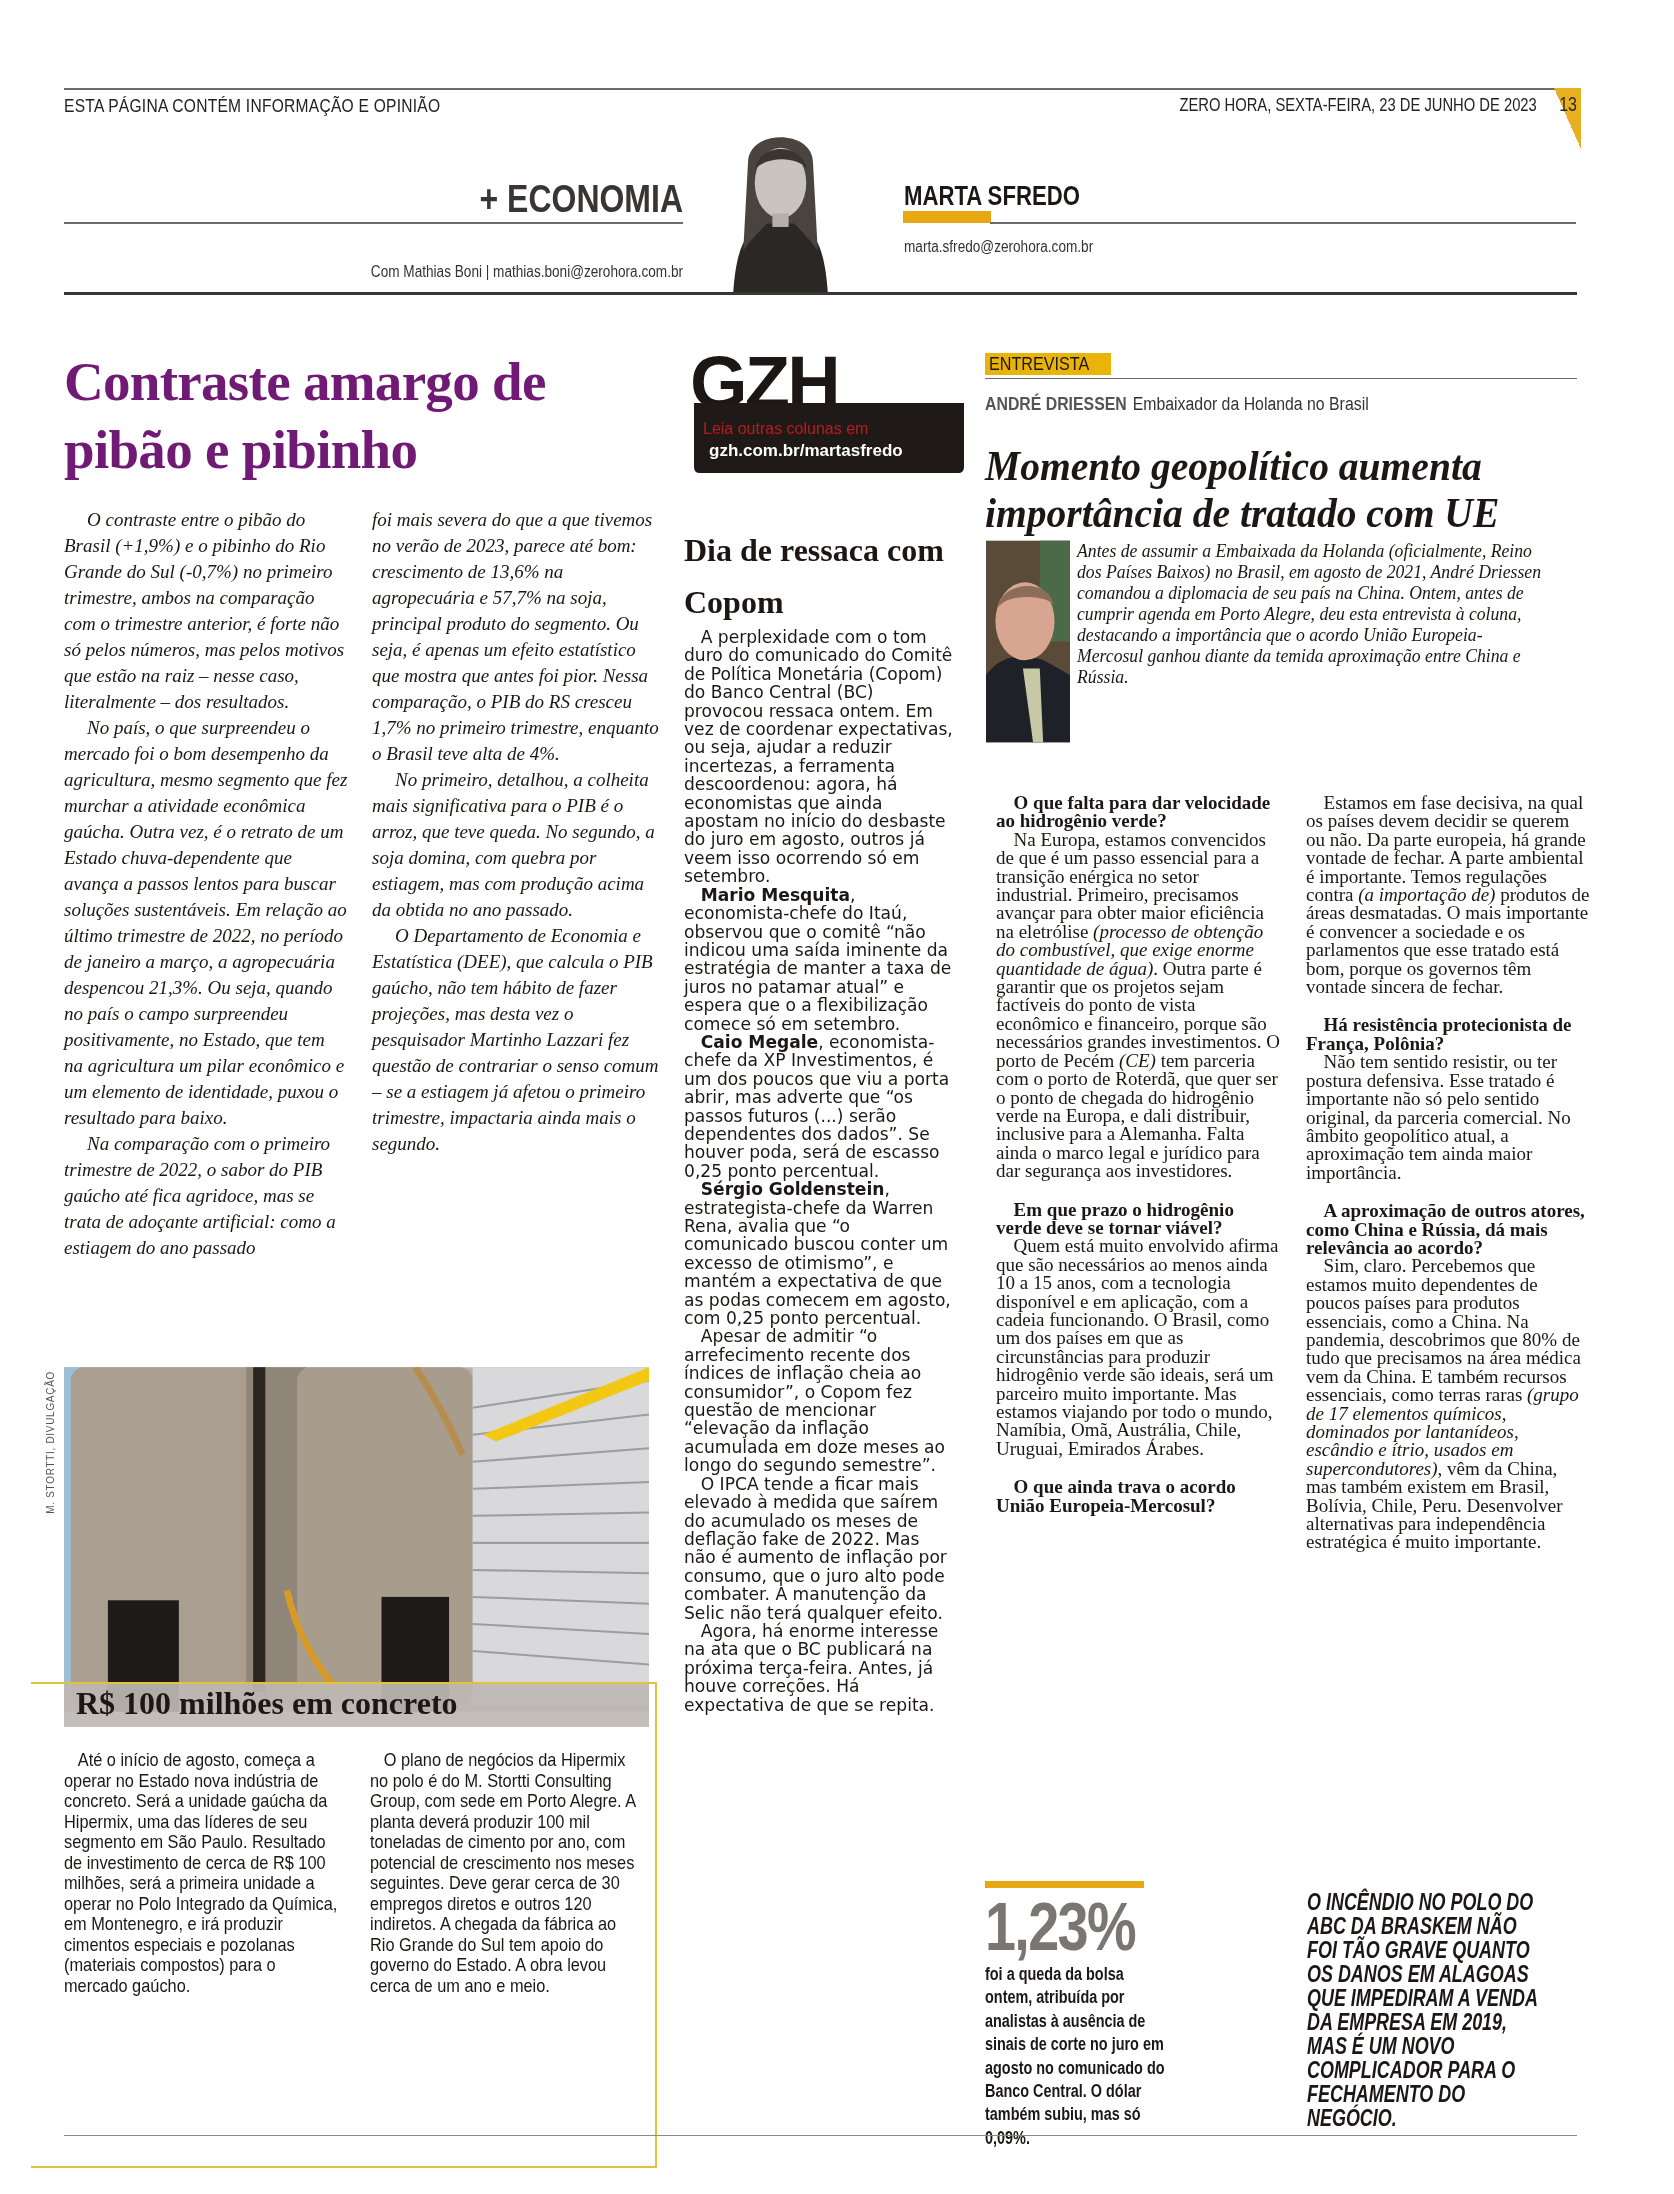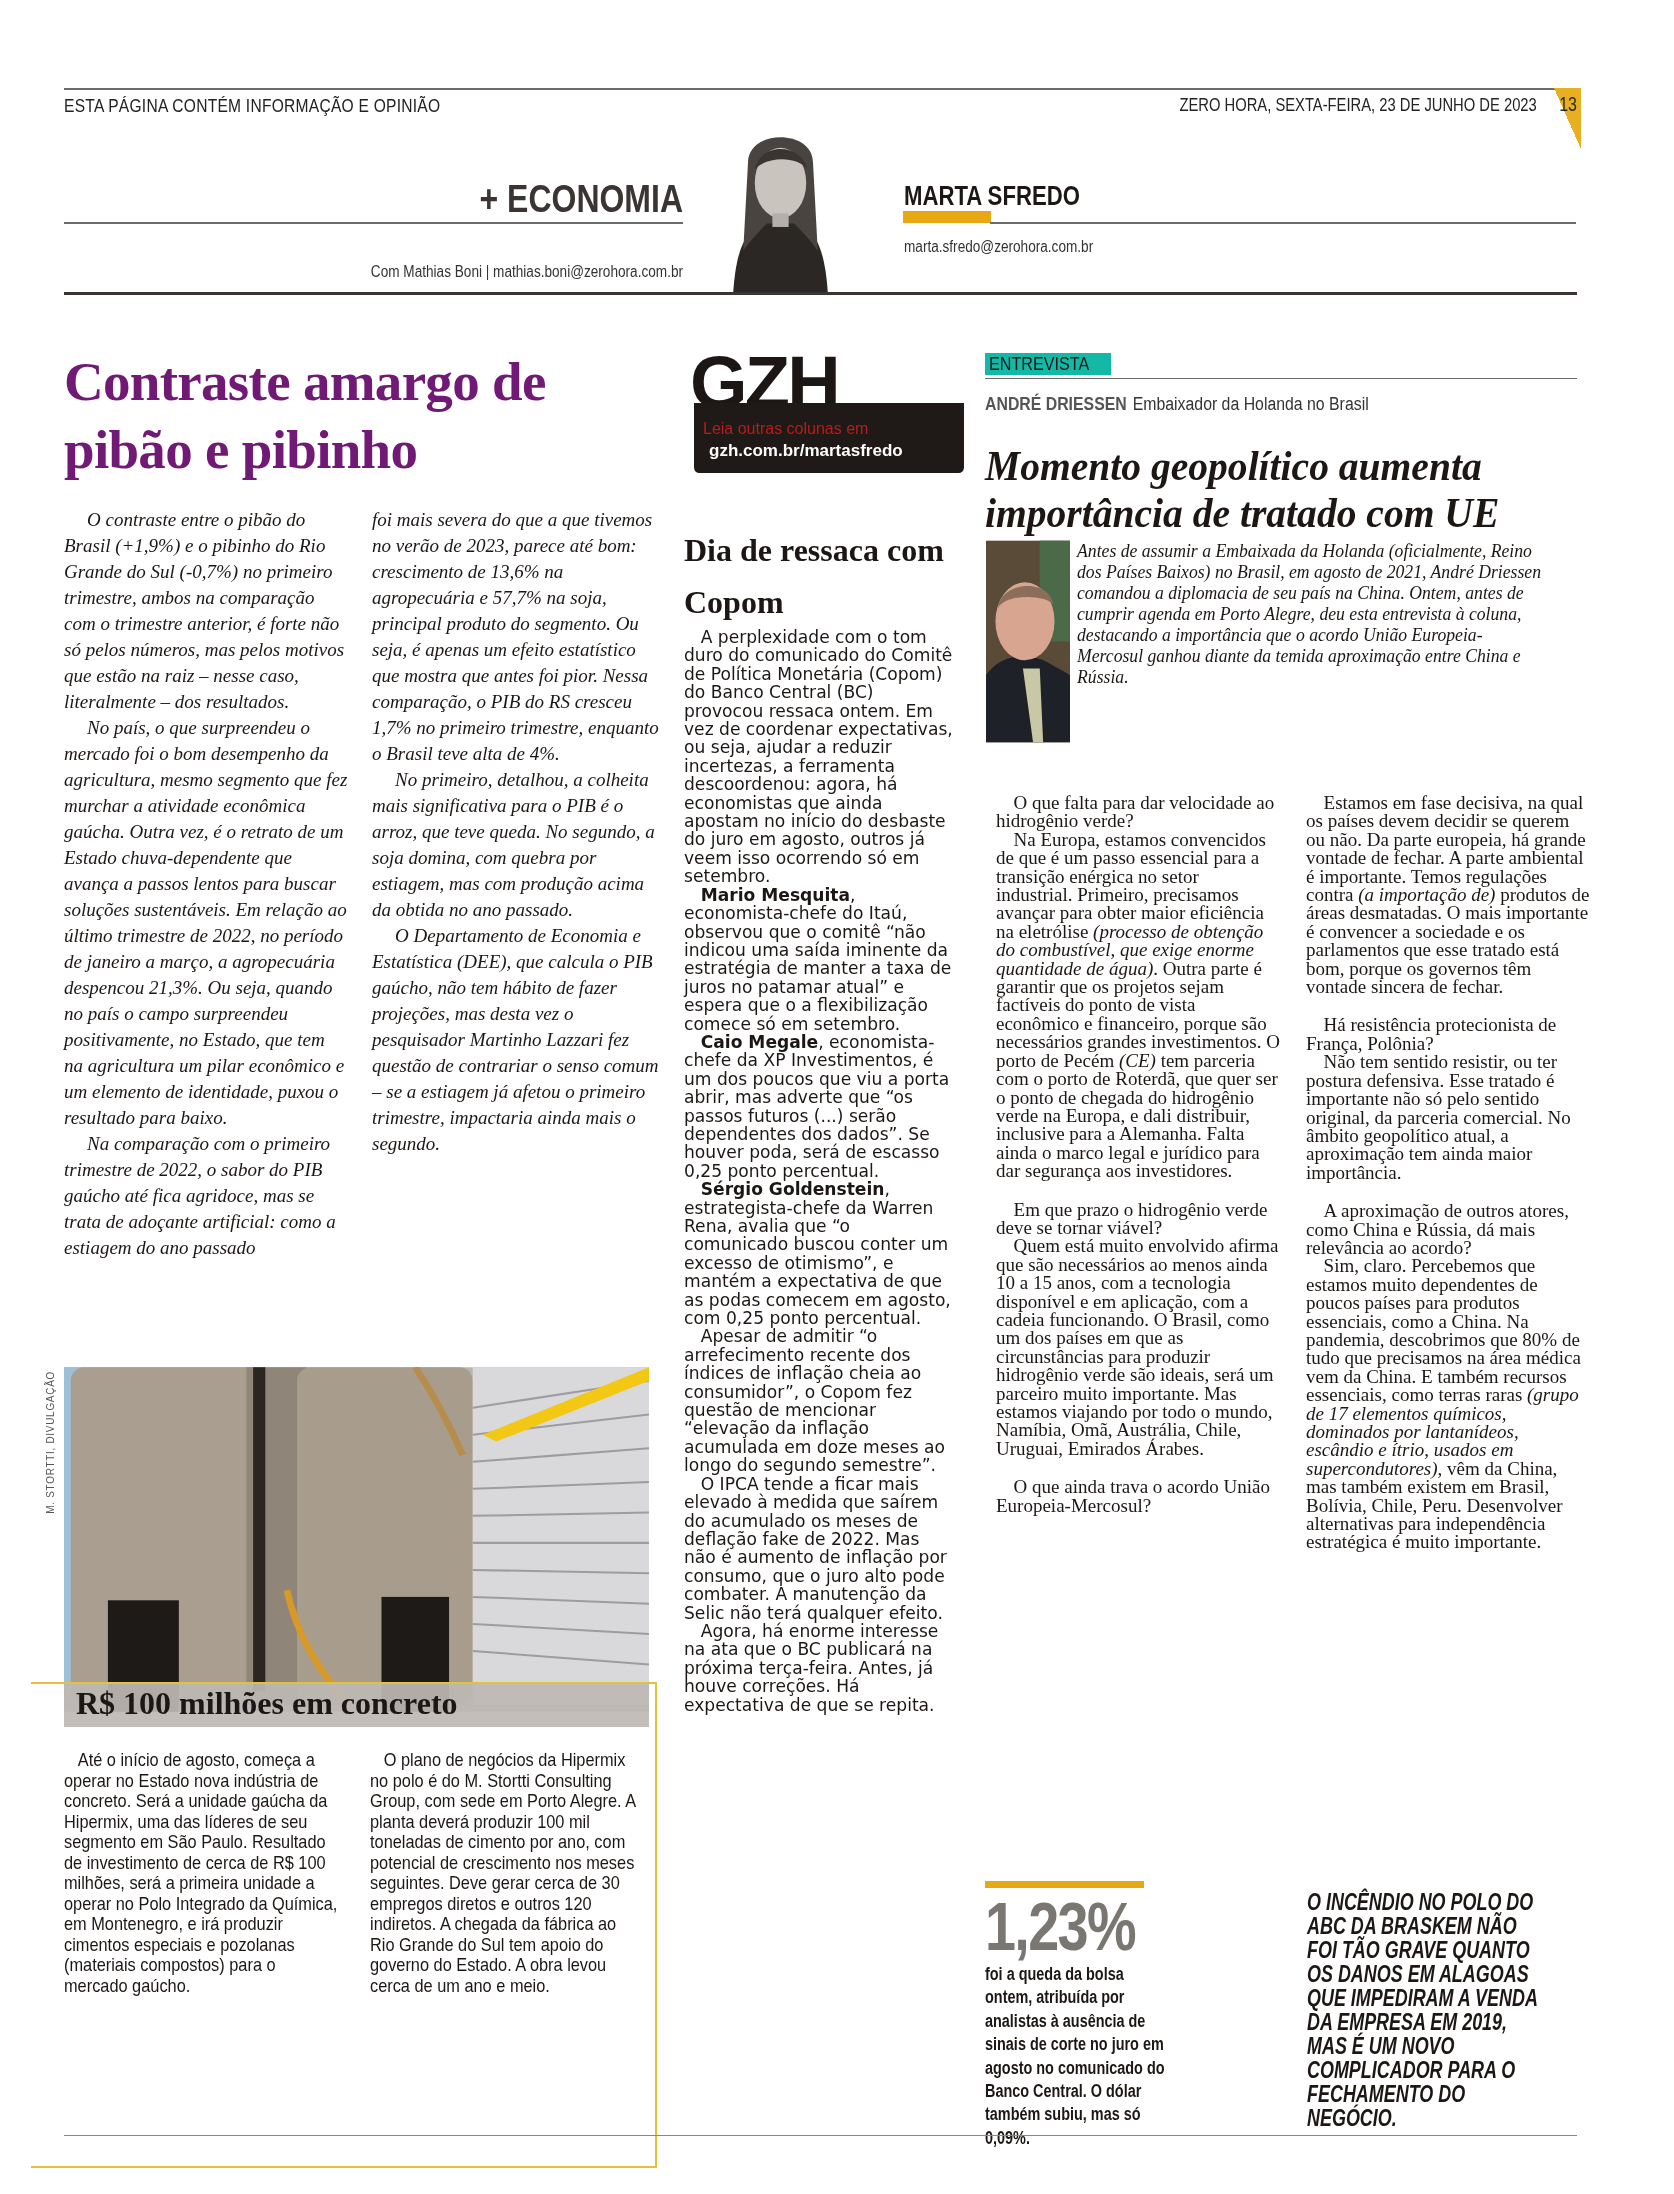--- a/index.html
+++ b/index.html
@@ -48,31 +48,31 @@
   .gzh-logo { left: 690px; top: 352px; font-size: 74px; font-weight: 900; color: #1c1714; line-height: 61px; letter-spacing: -2.7px; font-family: "Liberation Sans", sans-serif; }
   .gzh-box { left: 694px; top: 403px; width: 270px; height: 70px; background: #1f1a17; border-radius: 0 0 5.4px 5.4px; }
   .gzh-line1 { left: 703px; top: 420px; font-size: 16px; color: #b91c1c; }
   .gzh-line2 { left: 709px; top: 441px; font-size: 17px; font-weight: bold; color: #fff; }
   .copom-title { left: 684px; top: 524px; width: 270px; font-size: 32px; line-height: 52px; font-weight: bold; color: #1c1714; }
   .copom-col { left: 684px; top: 628px; width: 284px; font-size: 18px; line-height: 18.4px; color: #1c1714; font-family: "DejaVu Sans", sans-serif; transform: scaleX(0.95); transform-origin: left top; }
   .copom-col p { text-indent: 17.6px; }
   .copom-col b { font-weight: bold; }
 
   
-  .tag { left: 985px; top: 353px; padding: 0 4px; height: 21.6px; background: #14b8a6; font-size: 19px; line-height: 21.6px; color: #1c1714; }
+  .tag { left: 985px; top: 353px; padding: 0 4px; height: 21.6px; background: #eab308; font-size: 19px; line-height: 21.6px; color: #1c1714; }
   .tag-span { display: inline-block; transform: scaleX(0.85); transform-origin: left center; }
   .tag-rule { left: 985px; top: 378px; width: 592px; height: 1.4px; background: #6b6b6b; }
   .interviewee { left: 985px; top: 394px; font-size: 18px; color: #333; white-space: nowrap; transform: scaleX(0.88); transform-origin: left top; }
   .interviewee b { color: #555; font-weight: bold; margin-right: 6.8px; }
   .iv-title { left: 985px; top: 442px; width: 608px; font-size: 43px; line-height: 47px; font-style: italic; color: #1c1714; transform: scaleX(0.92); transform-origin: left top; }
   .iv-photo { left: 986px; top: 540px; width: 84px; height: 203px; }
   .iv-lead { left: 1077px; top: 540px; width: 500px; font-size: 19px; line-height: 21px; font-style: italic; color: #1c1714; transform: scaleX(0.93); transform-origin: left top; }
   .iv-col { font-size: 19px; line-height: 18.4px; color: #1c1714; }
   .iv-col p { text-indent: 17.6px; }
-  .iv-col .q { font-weight: normal; text-indent: 17.6px; margin-top: 20px; }
+  .iv-col .q { font-weight: bold; text-indent: 17.6px; margin-top: 20px; }
   .iv-col .q.first { margin-top: 0; }
   .iv-col i { font-style: italic; }
   .iv-col1 { left: 996px; top: 794px; width: 284px; }
   .iv-col2 { left: 1306px; top: 794px; width: 284px; }
 
   
   .stat-bar { left: 985px; top: 1881px; width: 159px; height: 6.8px; background: #e8a814; }
   .stat-num { left: 985px; top: 1892px; font-size: 68px; font-weight: bold; color: #7a7672; line-height: 68px; transform: scaleX(0.82); transform-origin: left top; letter-spacing: -2px; font-family: "Liberation Sans", sans-serif; }
   .stat-text { left: 985px; top: 1963px; width: 223px; font-size: 17.6px; line-height: 23.4px; font-weight: bold; color: #1c1714; transform: scaleX(0.82); transform-origin: left top; }
   .quote { left: 1307px; top: 1890px; width: 297px; font-size: 23px; line-height: 24px; font-weight: bold; font-style: italic; color: #1c1714; transform: scaleX(0.78); transform-origin: left top; }

